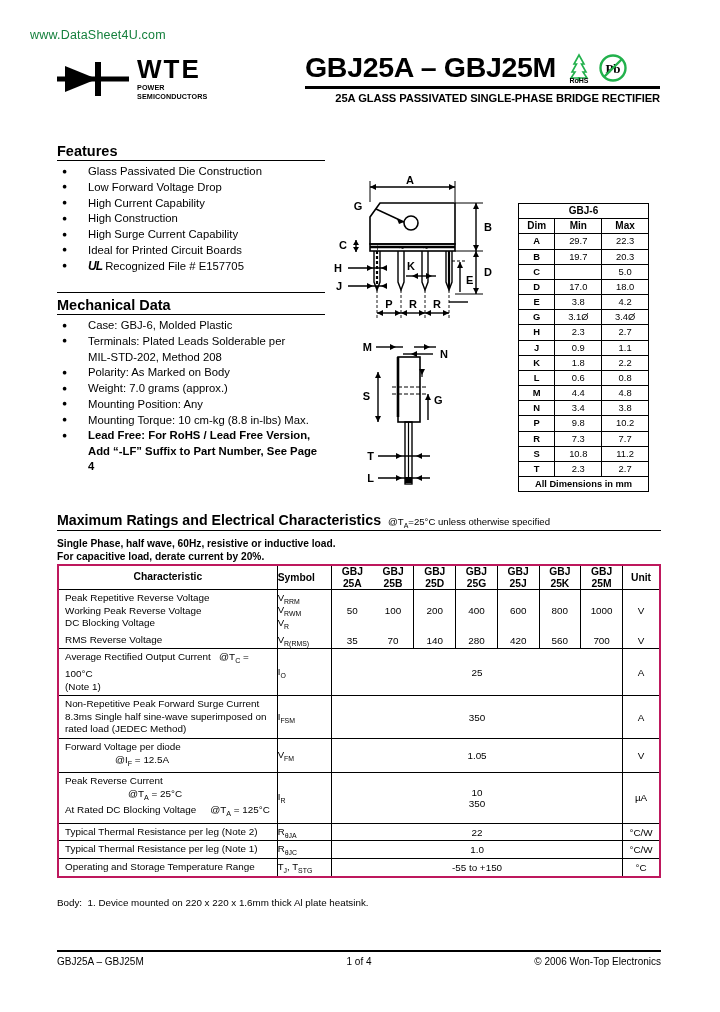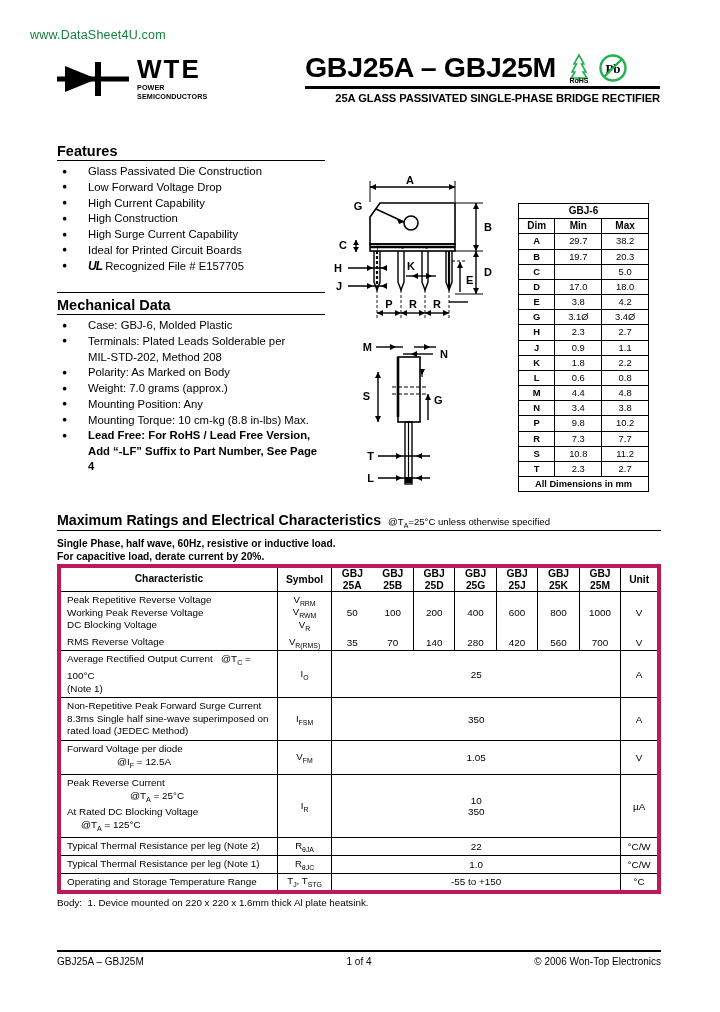--- a/index.html
+++ b/index.html
@@ -184,33 +184,33 @@
     left: 57px; top: 564px;
     width: 604px;
     border-collapse: collapse;
     font-size: 9.9px;
   }
   table.ratings td, table.ratings th {
     border: 1px solid #000;
     padding: 0;
   }
   table.ratings {
-    border: 4px solid #be185d;
+    border: 2px solid #be185d;
   }
   .r-char {
     width: 226px;
     padding: 2px 6px !important;
     line-height: 12.6px;
     vertical-align: middle;
   }
   .r-char-h {
     text-align: center; font-weight: bold; font-size: 10.3px;
   }
   .r-sym {
-    width: 56px; text-align: center; vertical-align: middle;
+    width: 56px; vertical-align: middle;
     font-size: 9.6px;
   }
   .r-sym-h { font-weight: bold; font-size: 10.3px; }
   .r-val {
     width: 44px; text-align: center; vertical-align: middle;
   }
   .r-val-h { font-weight: bold; font-size: 10.3px; line-height: 11.5px; }
   .r-unit {
     width: 38px; text-align: center; vertical-align: middle;
   }
@@ -469,21 +469,21 @@
           <td colspan="3" class="thead">GBJ-6</td>
         </tr>
     <tr>
       <td class="thead dimcol">Dim</td>
       <td class="thead">Min</td>
       <td class="thead">Max</td>
     </tr>
     <tr>
           <td class="dimcol">A</td>
           <td>29.7</td>
-          <td>38.2</td>
+          <td>22.3</td>
         </tr>
     <tr>
           <td class="dimcol">B</td>
           <td>19.7</td>
           <td>20.3</td>
         </tr>
     <tr>
           <td class="dimcol">C</td>
           <td></td>
           <td>5.0</td>

